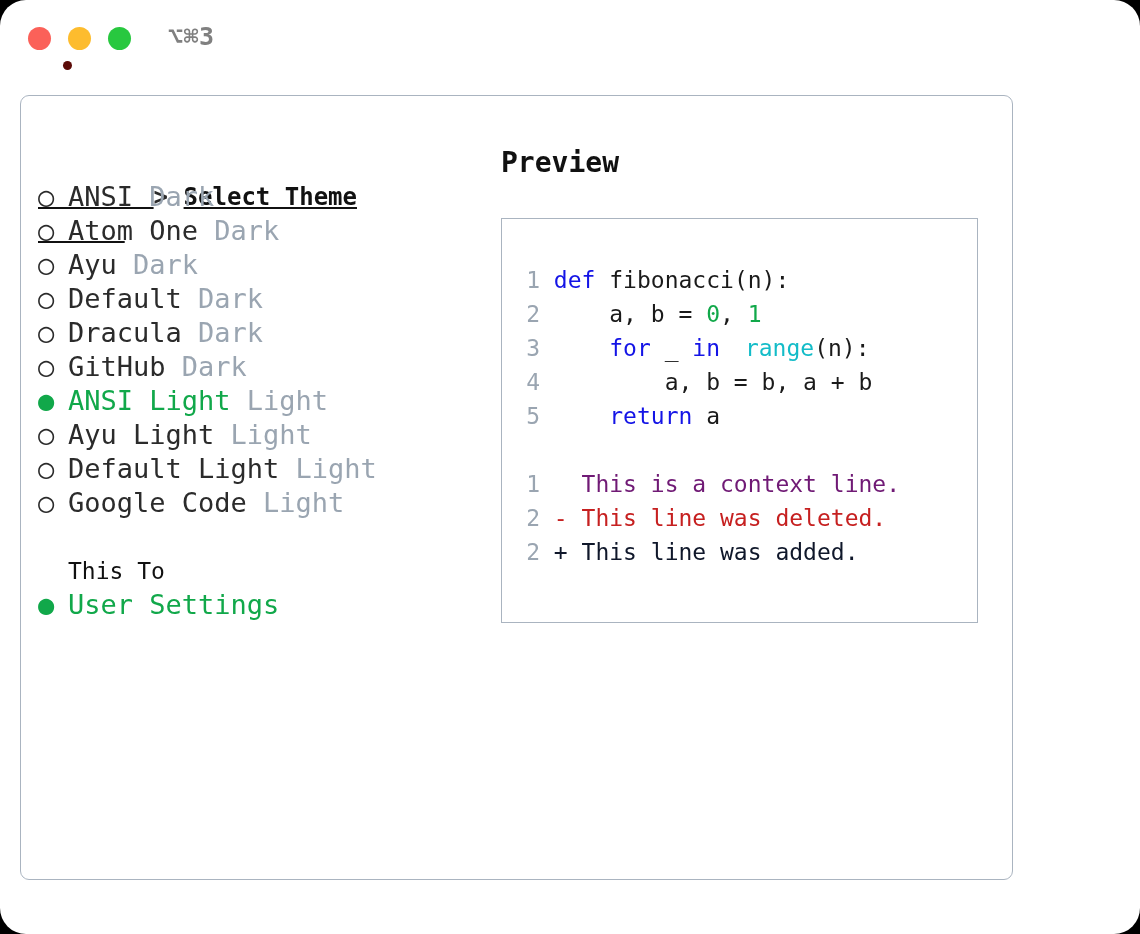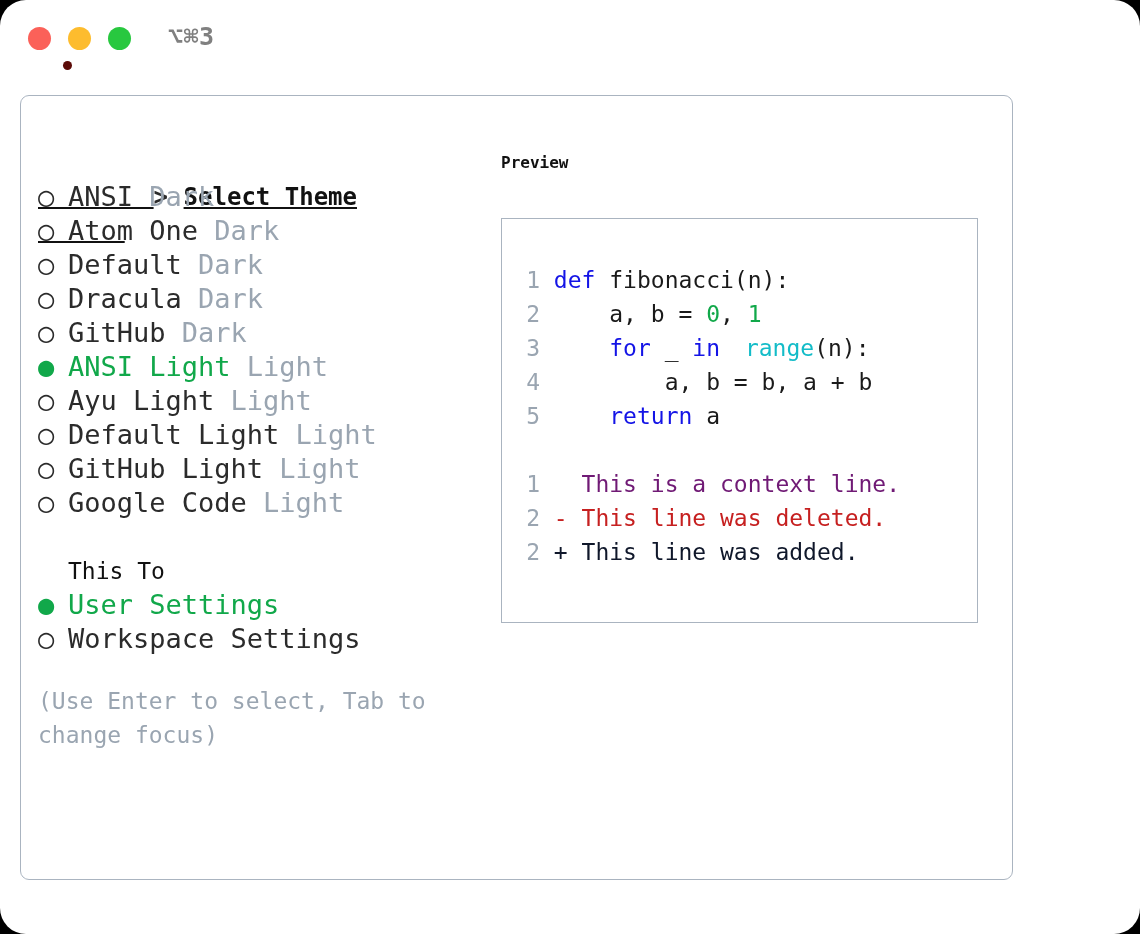--- a/index.html
+++ b/index.html
@@ -124,21 +124,21 @@
   }
 
   
   #right-col {
     position: absolute;
     left: 480px;
     top: 50px;
     width: 495px;
   }
   #preview-title {
-    font-size: 16px;
+    font-size: 28px;
     font-weight: bold;
     color: #111111;
     line-height: 34px;
     white-space: pre;
   }
   #preview-box {
     margin-top: 38px;
     width: 477px;
     height: 405px;
     border: 1.5px solid #aab4c0;
@@ -188,40 +188,38 @@
 
     <div id="left-col">
 
       <div class="row heading">
         <span class="marker">&gt;</span><span>Select Theme</span>
       </div>
 
       <div id="theme-list">
           <div class="row"><span class="marker">○</span><span class="label">ANSI</span><span class="tag"> Dark</span></div>
           <div class="row"><span class="marker">○</span><span class="label">Atom One</span><span class="tag"> Dark</span></div>
+          <div class="row"><span class="marker">○</span><span class="label">Ayu</span><span class="tag"> Dark</span></div>
           <div class="row"><span class="marker">○</span><span class="label">Default</span><span class="tag"> Dark</span></div>
           <div class="row"><span class="marker">○</span><span class="label">Dracula</span><span class="tag"> Dark</span></div>
           <div class="row"><span class="marker">○</span><span class="label">GitHub</span><span class="tag"> Dark</span></div>
           <div class="row selected"><span class="marker sel">●</span><span class="label">ANSI Light</span><span class="tag"> Light</span></div>
           <div class="row"><span class="marker">○</span><span class="label">Ayu Light</span><span class="tag"> Light</span></div>
           <div class="row"><span class="marker">○</span><span class="label">Default Light</span><span class="tag"> Light</span></div>
-          <div class="row"><span class="marker">○</span><span class="label">GitHub Light</span><span class="tag"> Light</span></div>
           <div class="row"><span class="marker">○</span><span class="label">Google Code</span><span class="tag"> Light</span></div>
         </div>
 
       <div class="spacer"></div>
 
       <div class="subheading">This To</div>
 
       <div id="apply-list">
           <div class="row selected"><span class="marker sel">●</span><span class="label">User Settings</span></div>
-          <div class="row"><span class="marker">○</span><span class="label">Workspace Settings</span></div>
         </div>
 
-      <div id="hint">(Use Enter to select, Tab to change focus)</div>
     </div>
 
     <div id="right-col">
       <div id="preview-title">Preview</div>
       <div id="preview-box">
         <div id="code"><span class="cl"><span class="ln">1</span> <span class="kw">def</span><span class="txt"> fibonacci(n):</span></span><span class="cl"><span class="ln">2</span> <span class="txt">    a, b = </span><span class="num">0</span><span class="txt">, </span><span class="num">1</span></span><span class="cl"><span class="ln">3</span> <span class="txt">    </span><span class="kw">for</span><span class="txt"> _ </span><span class="kw">in</span><span class="txt"> </span><span class="fn">range</span><span class="txt">(n):</span></span><span class="cl"><span class="ln">4</span> <span class="txt">        a, b = b, a + b</span></span><span class="cl"><span class="ln">5</span> <span class="txt">    </span><span class="kw">return</span><span class="txt"> a</span></span><span class="gap"></span><span class="cl"><span class="ln">1</span> <span class="ctx">  This is a context line.</span></span><span class="cl"><span class="ln">2</span> <span class="del">- This line was deleted.</span></span><span class="cl"><span class="ln">2</span> <span class="add">+ This line was added.</span></span></div>
       </div>
     </div>
 
   </div>

